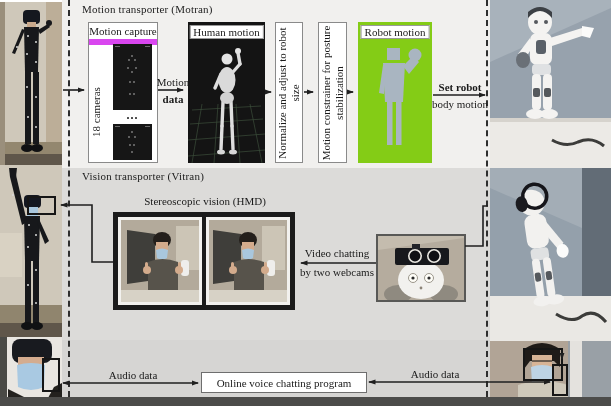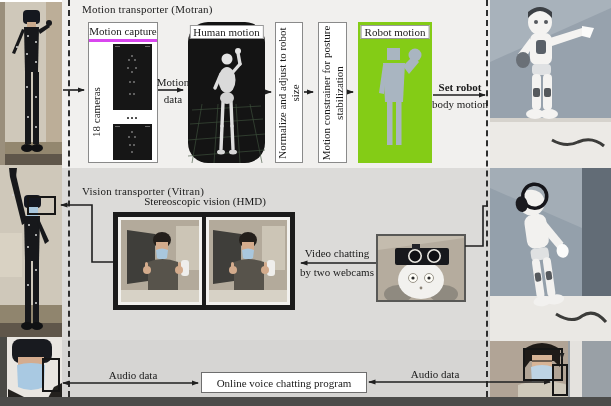--- a/index.html
+++ b/index.html
@@ -16,32 +16,32 @@
   #bottom-bar{position:absolute;left:0;top:397px;width:611px;height:9px;background:#4c4c4a;}
   
   .dash{position:absolute;top:0;height:397px;width:0;border-left:2px dashed #2e2e2e;}
   
   .sec-title{position:absolute;font-size:11px;letter-spacing:.2px;color:#1c1c1c;white-space:nowrap;}
   
   .wbox{position:absolute;background:#ffffff;border:1px solid #8a8a8a;box-sizing:border-box;}
   
   #mocap{left:88px;top:22px;width:70px;height:141px;}
   #mocap-title{position:absolute;left:0;top:0;width:100%;height:16px;line-height:16px;
-    text-align:center;font-size:11px;border-bottom:3px solid #d946ef;white-space:nowrap;}
+    text-align:center;font-size:11px;border-bottom:6px solid #d946ef;white-space:nowrap;}
   .vrot{position:absolute;transform:rotate(-90deg);transform-origin:center;
     text-align:center;font-size:11px;line-height:1.12;}
   #cameras-label{left:-47px;top:82px;width:110px;height:14px;}
   .thumb{position:absolute;left:24px;background:#161616;}
   #thumb1{top:21px;width:39px;height:66px;}
   #thumb2{top:101px;width:39px;height:36px;}
   #dots{position:absolute;left:24px;top:85px;width:39px;text-align:center;
     font-size:12px;font-weight:bold;letter-spacing:1px;line-height:14px;}
   
   .viewer{position:absolute;top:22px;height:141px;background:#141414;}
-  #human-viewer{left:188px;width:77px;border-radius:20px;}
+  #human-viewer{left:188px;width:77px;}
   #robot-viewer{left:358px;width:74px;background:#84cc16;}
   .viewer-title{position:absolute;top:3px;left:50%;transform:translateX(-50%);
     background:#fff;border:1px solid #999;font-size:11px;line-height:12px;
     padding:0 3px;white-space:nowrap;z-index:2;}
   
   .vbox{position:absolute;top:22px;height:141px;background:#fff;border:1px solid #8a8a8a;box-sizing:border-box;}
   #normalize-box{left:275px;width:28px;}
   #constrainer-box{left:318px;width:29px;}
   .vbox .vtext{position:absolute;left:50%;top:50%;width:137px;
     transform:translate(-50%,-50%) rotate(-90deg);
@@ -256,21 +256,21 @@
             <circle cx="21" cy="21" r="0.8"></circle>
             <circle cx="19" cy="28" r="0.8"></circle>
         </g>
         <rect x="2" y="2" width="5" height="1" fill="#6a6a6a"></rect>
           <rect x="32" y="2" width="5" height="1" fill="#6a6a6a"></rect>
       </svg>
     </div>
   </div>
 
   <div class="lab" style="left:148px;top:76px;width:50px;">Motion</div>
-  <div class="lab" style="left:148px;top:93px;width:50px;">data</div>
+  <div class="lab" style="left:148px;top:93px;width:50px;font-weight:bold;">data</div>
 
   <div class="viewer" id="human-viewer">
     <div class="viewer-title">Human motion</div>
     <svg viewBox="0 0 77 141" style="position:absolute;left:0;top:0;width:77px;height:141px;">
       <g stroke="#41543f" stroke-width="0.7" opacity="0.9">
         <line x1="4" y1="88" x2="73" y2="84"></line>
           <line x1="2" y1="102" x2="75" y2="97"></line>
         <line x1="0" y1="118" x2="77" y2="112"></line>
           <line x1="0" y1="134" x2="77" y2="128"></line>
         <line x1="14" y1="82" x2="4" y2="141"></line>
@@ -314,21 +314,21 @@
         <polygon points="25,43 29,43 26,72 21,71"></polygon>
         <rect x="29" y="80" width="5.5" height="43"></rect>
         <rect x="38" y="80" width="5.5" height="43"></rect>
       </g>
     </svg>
   </div>
 
   <div class="lab" style="left:428px;top:81px;width:64px;font-weight:bold;">Set robot</div>
   <div class="lab" style="left:428px;top:98px;width:64px;">body motion</div>
 
-  <div class="sec-title" style="left:82px;top:170px;margin-top:15px;">Vision transporter (Vitran)</div>
+  <div class="sec-title" style="left:82px;top:170px;">Vision transporter (Vitran)</div>
 
   <div class="lab" style="left:114px;top:195px;width:182px;">Stereoscopic vision (HMD)</div>
 
   <div id="stereo-frame">
     <div class="stereo-photo">
       <svg viewBox="0 0 78 82" preserveAspectRatio="none">
         <rect width="78" height="82" fill="#b3aa9b"></rect>
         <polygon points="6,10 34,14 34,60 6,64" fill="#3f3e3a"></polygon>
         <rect x="55" y="6" width="23" height="44" fill="#ccc5b6"></rect>
         <rect x="60" y="40" width="8" height="16" rx="3" fill="#efeeec"></rect>

